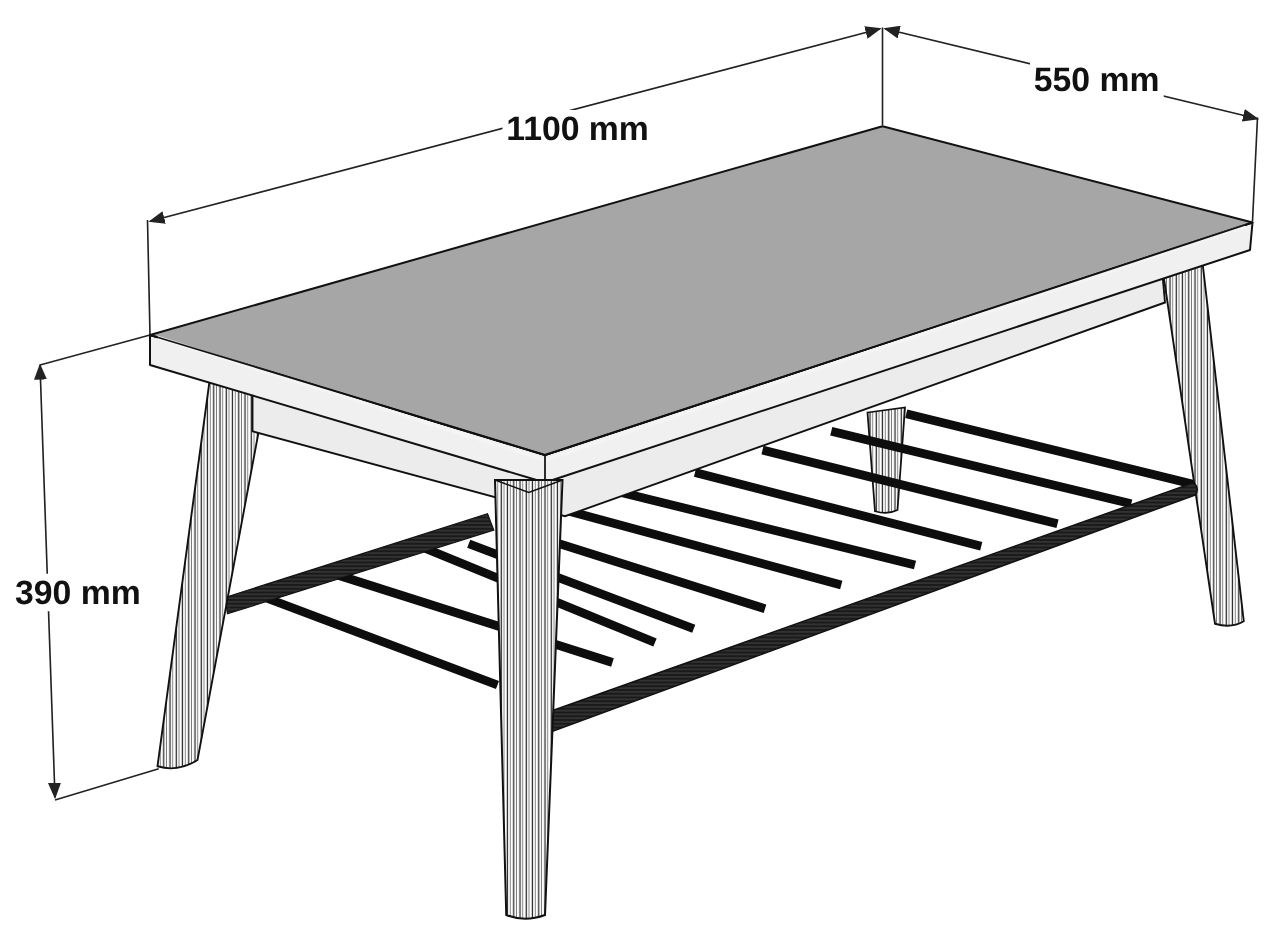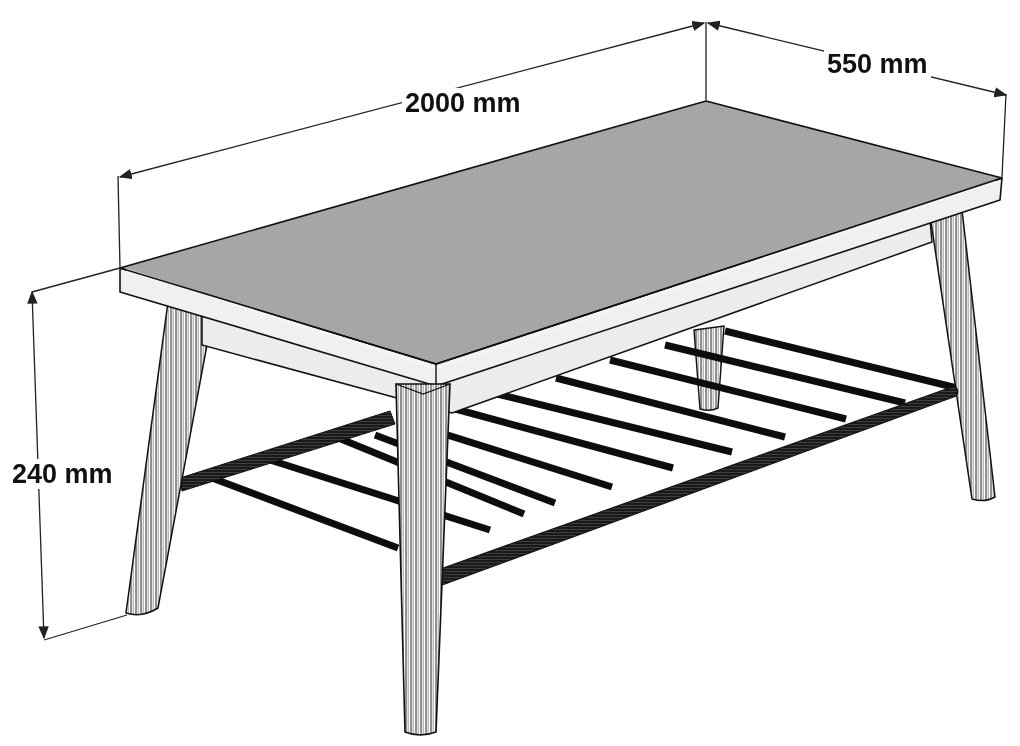--- a/index.html
+++ b/index.html
@@ -104,15 +104,15 @@
 
     <line x1="436" y1="364" x2="436" y2="386" stroke="#111" stroke-width="1.4"></line>
   </g>
 
   <g>
     <path d="M396,384 L450,384 L436,732 Q420,738 405,732 Z" fill="url(#flute)" stroke="#111" stroke-width="1.6"></path>
     <path d="M396,384 L423,394 L450,384" fill="none" stroke="#111" stroke-width="1.2"></path>
   </g>
 </svg>
 
-<div class="dim-label" style="left:402px; top:77px;">2000 mm</div>
+<div class="dim-label" style="left:402px; top:77px;">1100 mm</div>
 <div class="dim-label" style="left:824px; top:38px;">550 mm</div>
-<div class="dim-label" style="left:9px; top:448px;">240 mm</div>
+<div class="dim-label" style="left:9px; top:448px;">390 mm</div>
 
 </body></html>

